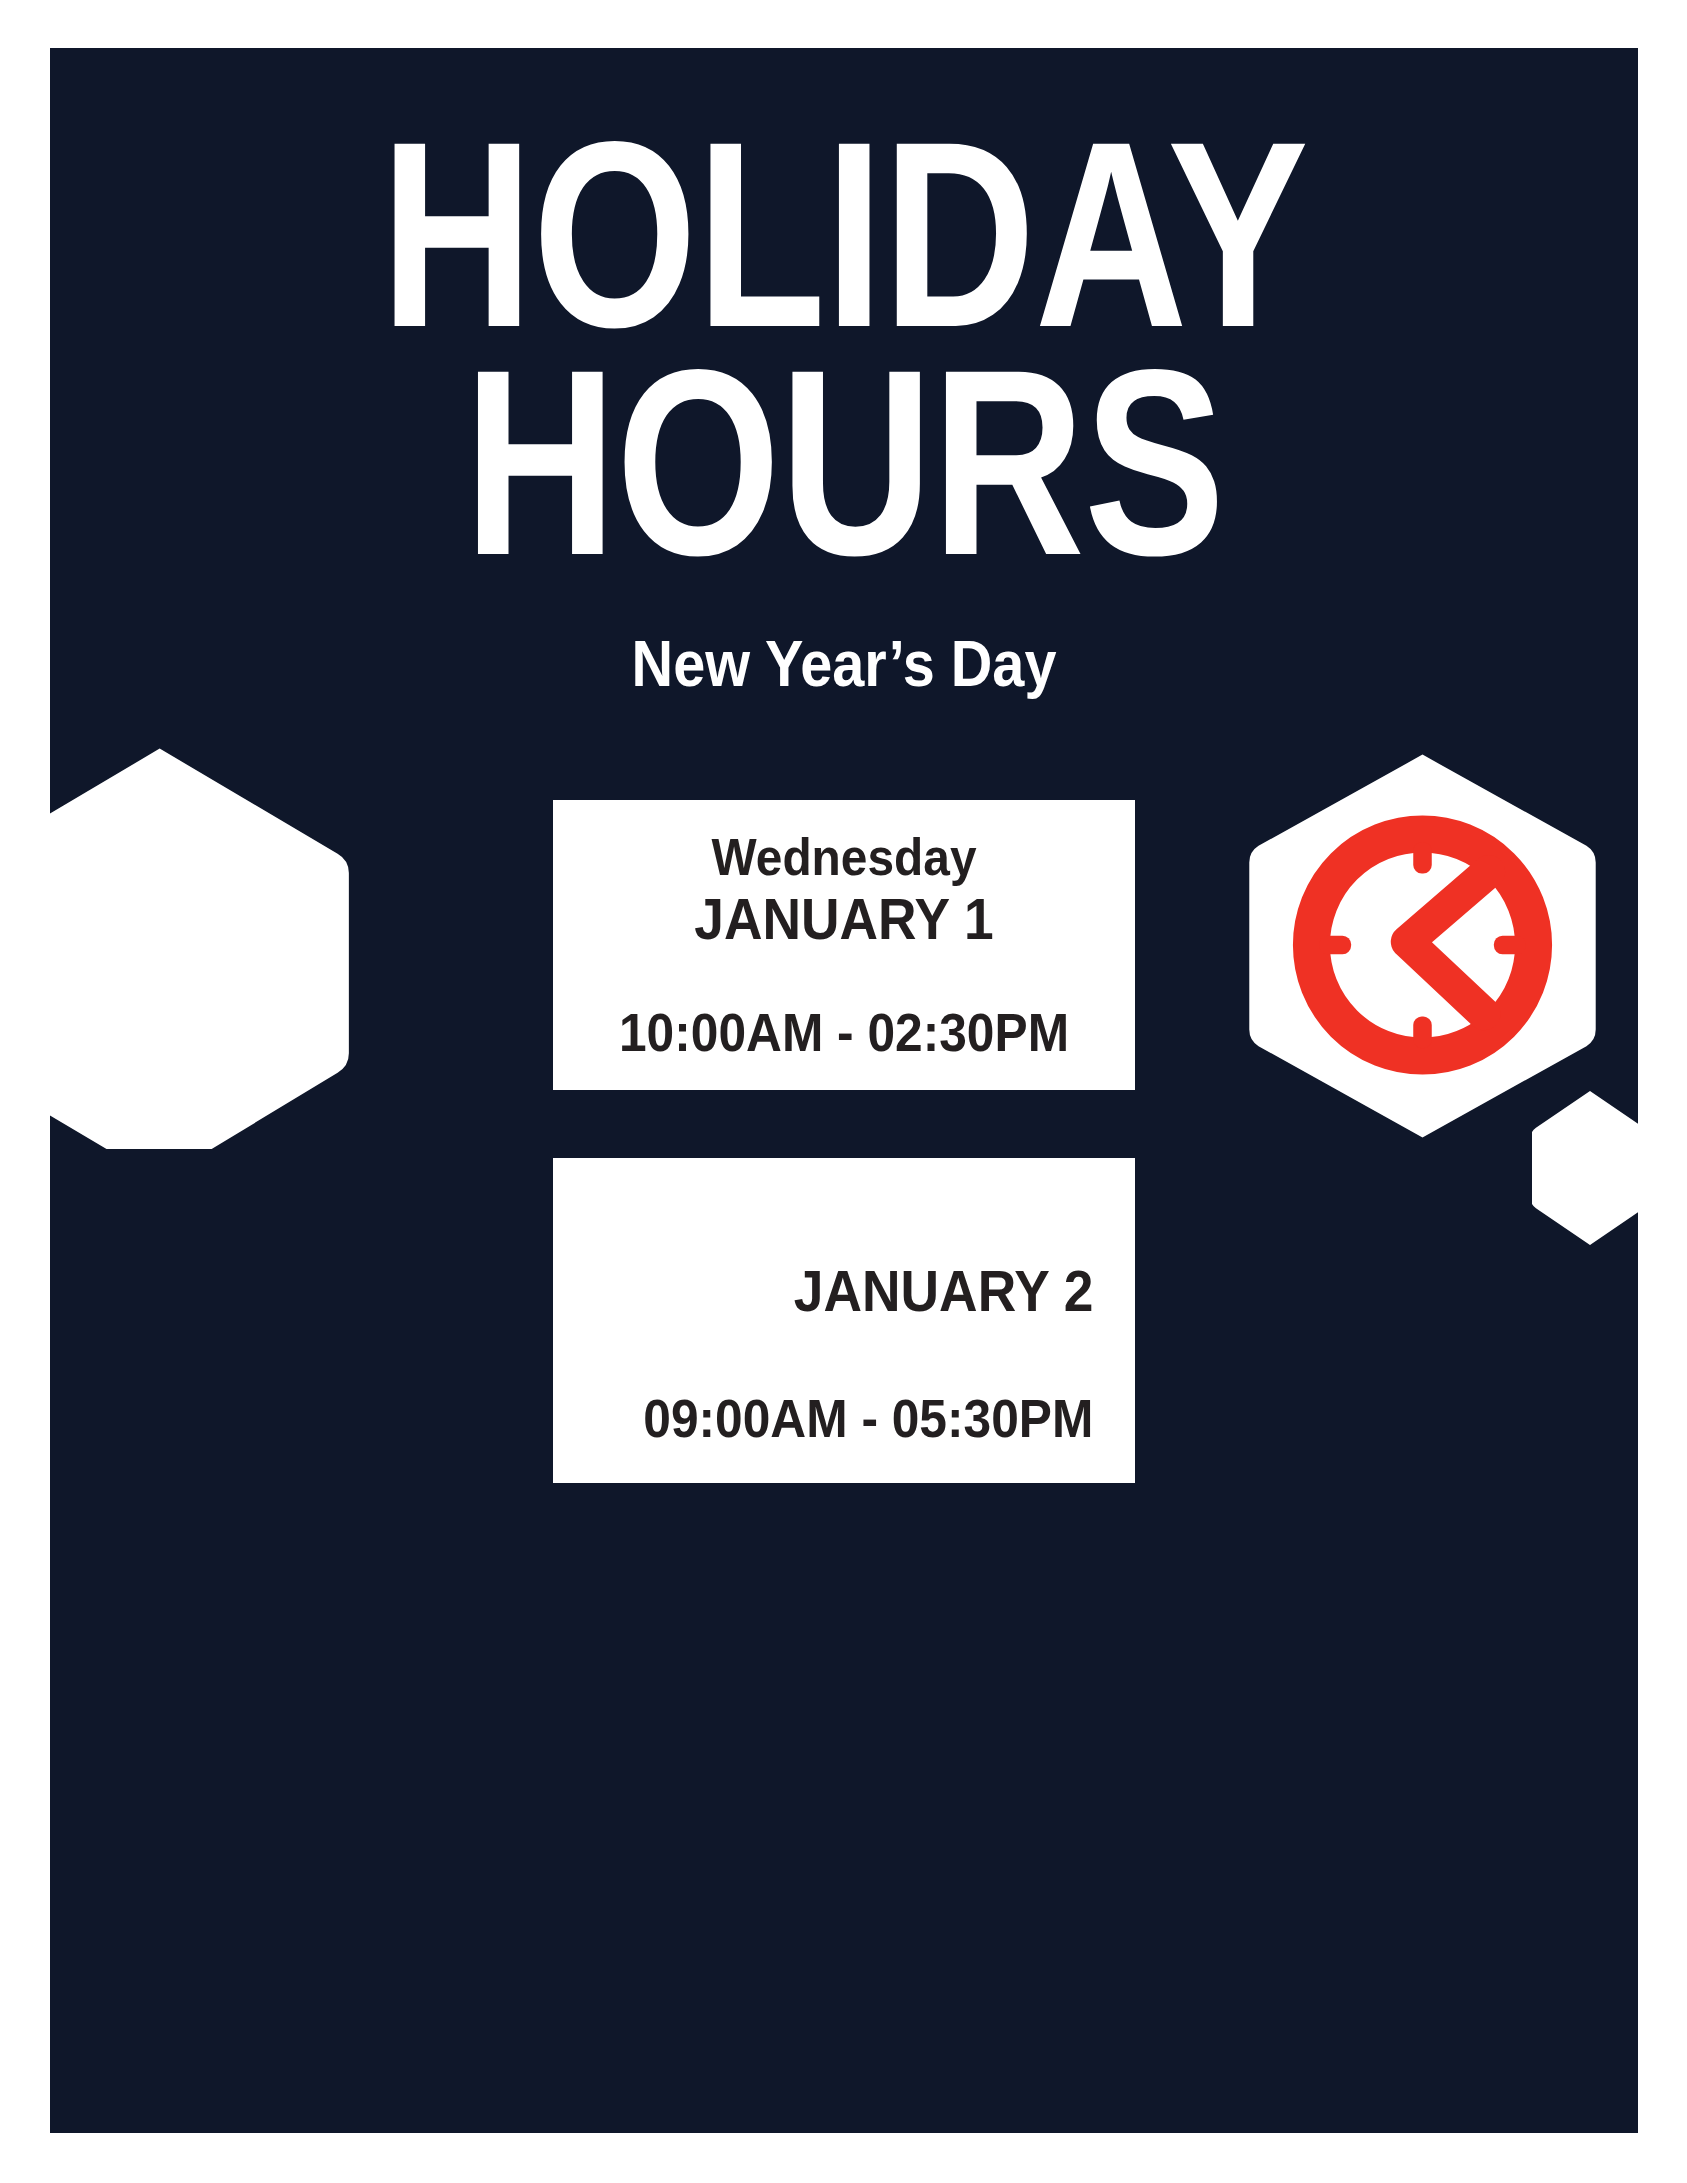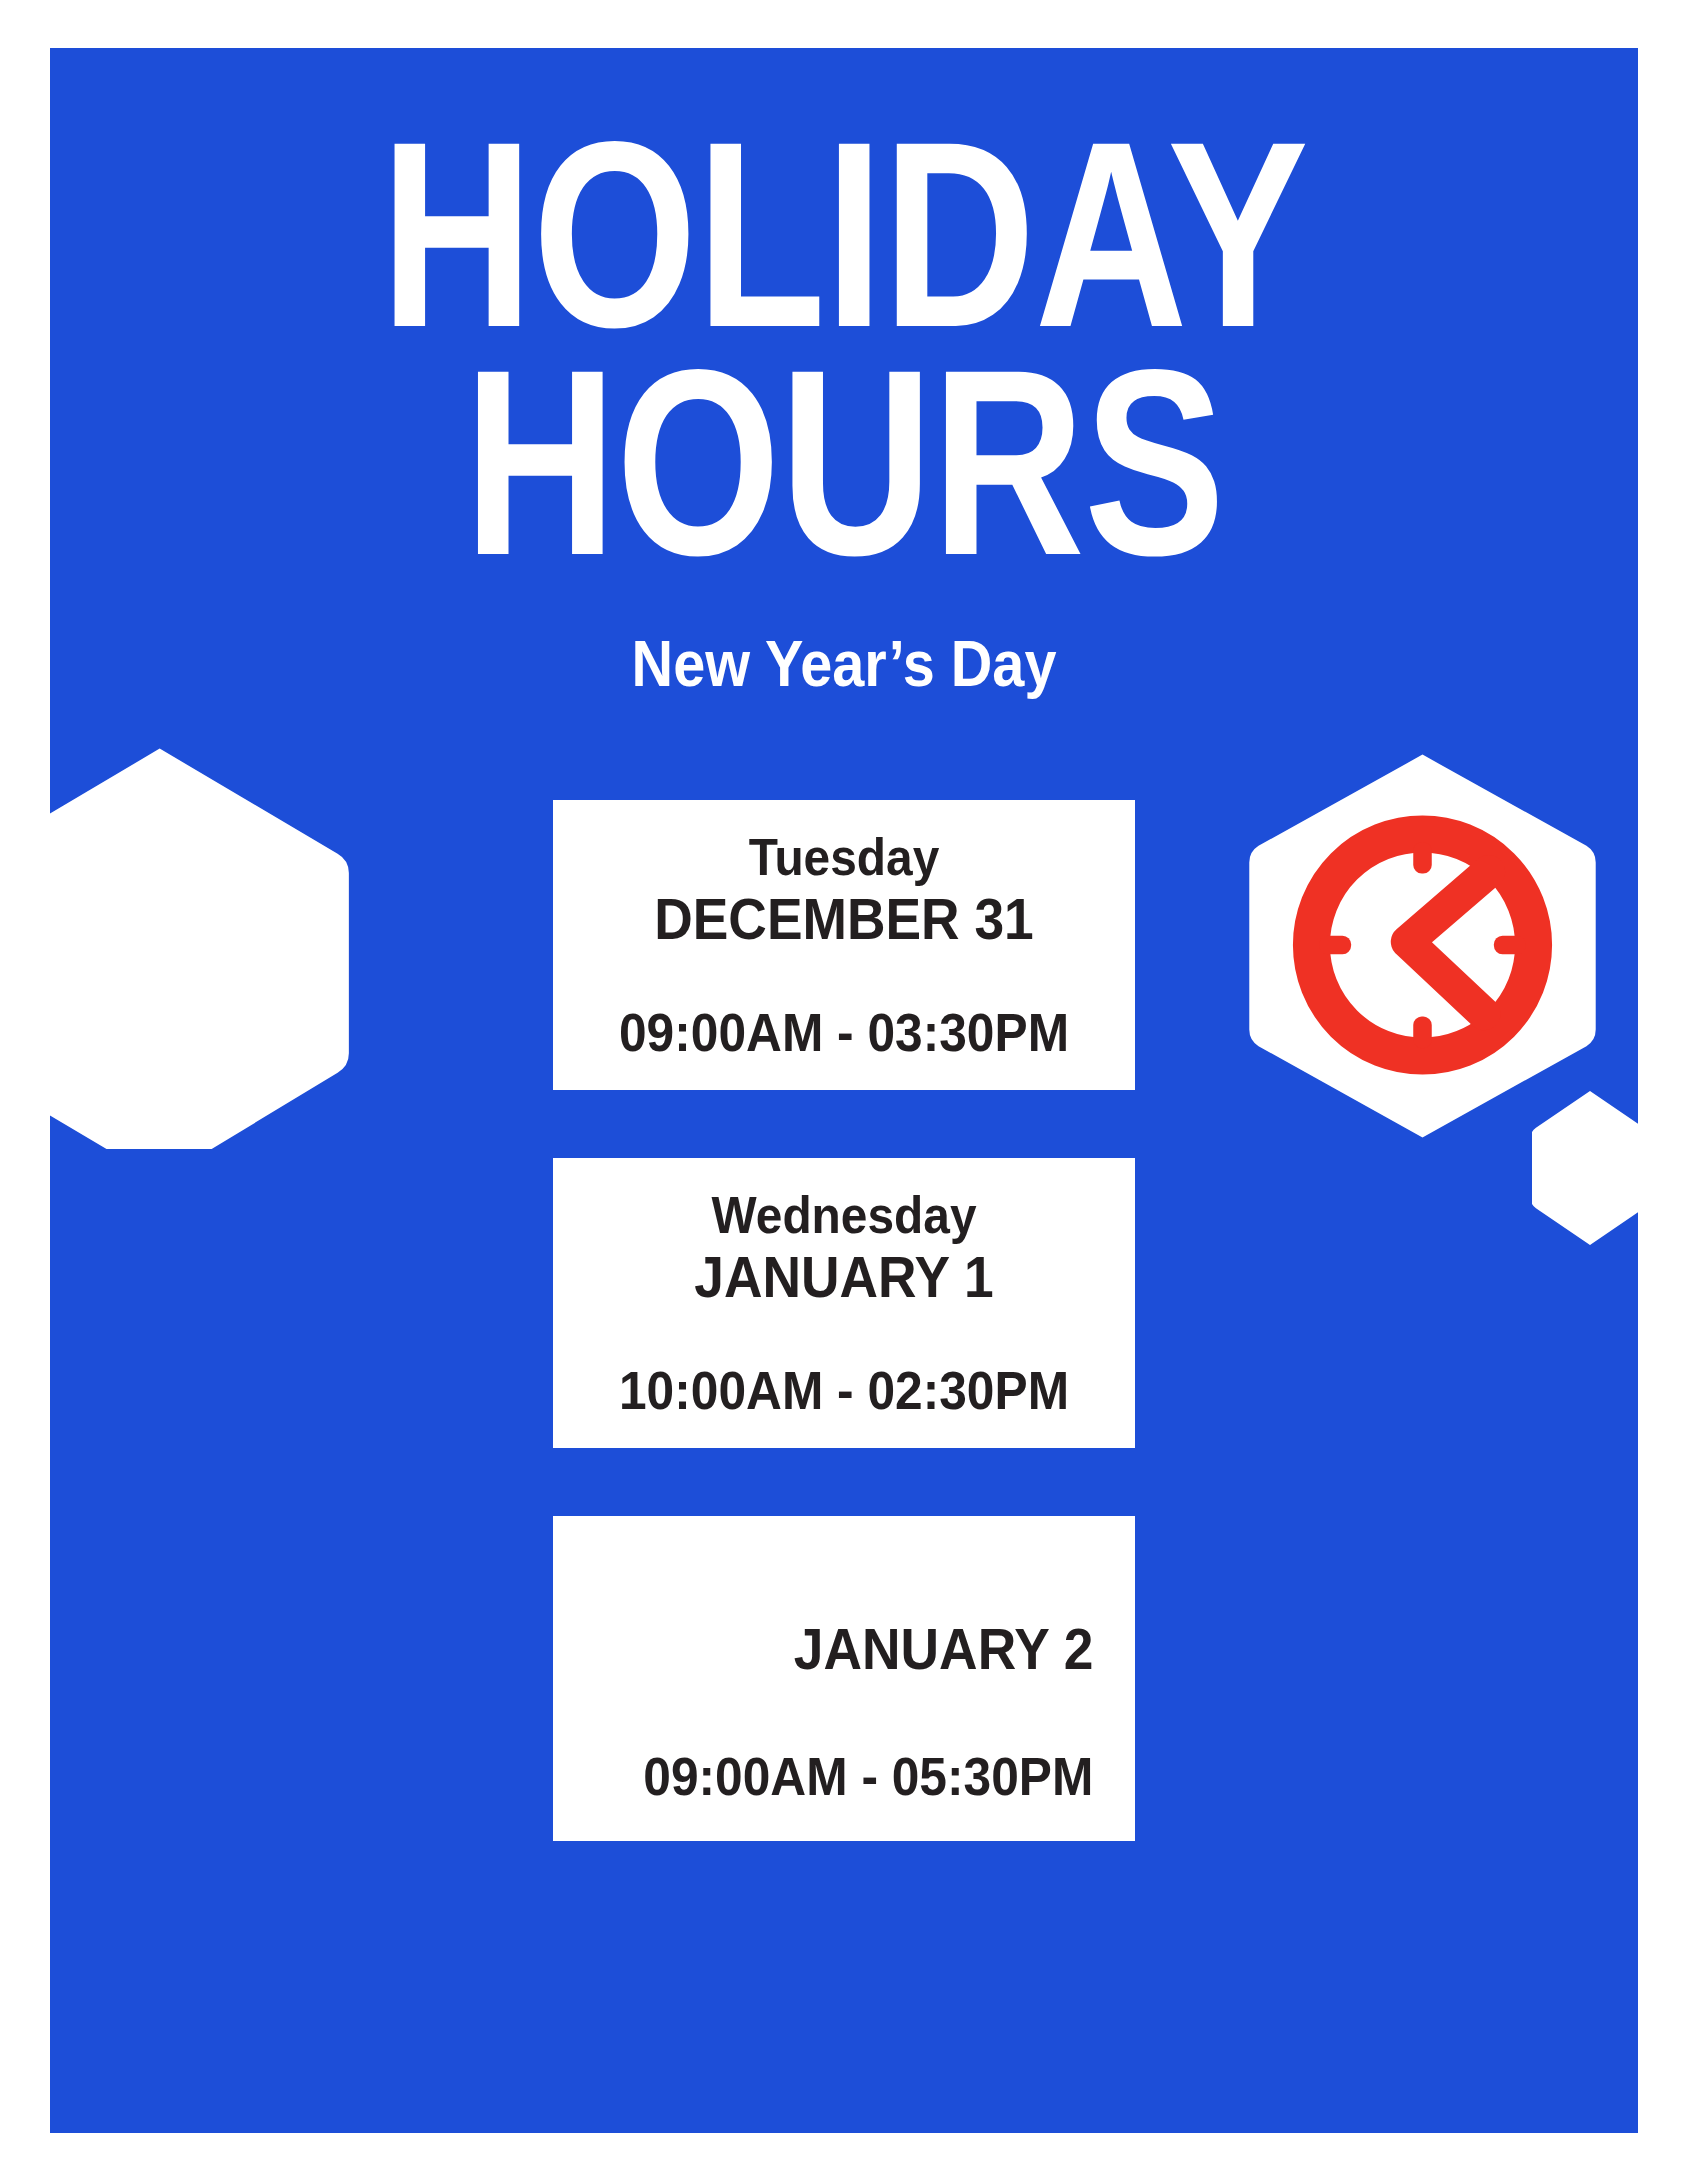--- a/index.html
+++ b/index.html
@@ -22,21 +22,21 @@
     overflow: hidden;
   }
 
   
   .red-panel {
     position: absolute;
     left: 50px;
     top: 48px;
     width: 1588px;
     height: 2085px;
-    background: #1d4ed8;
+    background: #0f172a;
     overflow: hidden;
   }
 
   
   .title-block {
     position: absolute;
     left: 0;
     top: 73px;
     width: 1588px;
     text-align: center;
@@ -178,25 +178,20 @@
     </div>
 
     <div class="hex-big-bottom">
       <svg viewBox="0 0 520 610" width="344" height="404" xmlns="http://www.w3.org/2000/svg">
         <path d="M196 5 L465 164 a34 34 0 0 1 17 30 L482 465 a34 34 0 0 1 -17 30 L196 658 L-72 499 a34 34 0 0 1 -17 -30 L-89 194 a34 34 0 0 1 17 -30 Z" fill="#ffffff"></path>
       </svg>
     </div>
 
     <div class="cards">
 
-      <div class="card">
-        <div class="card-weekday">Tuesday</div>
-        <div class="card-date">DECEMBER 31</div>
-        <div class="card-time">09:00AM - 03:30PM</div>
-      </div>
 
       <div class="card">
         <div class="card-weekday">Wednesday</div>
         <div class="card-date">JANUARY 1</div>
         <div class="card-time">10:00AM - 02:30PM</div>
       </div>
 
       <div class="card no-weekday">
 
         <div class="card-date">JANUARY 2</div>

